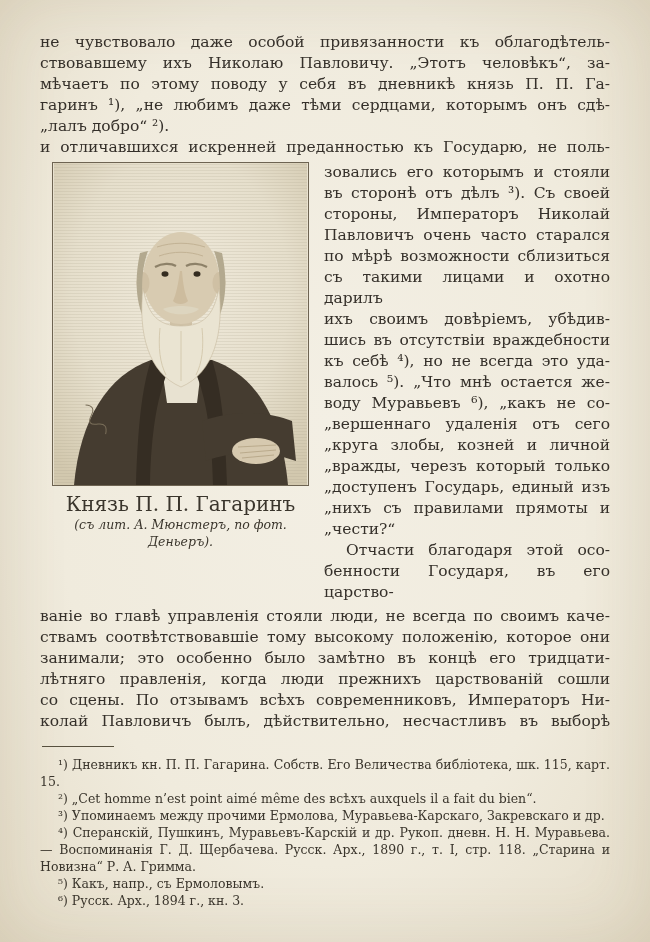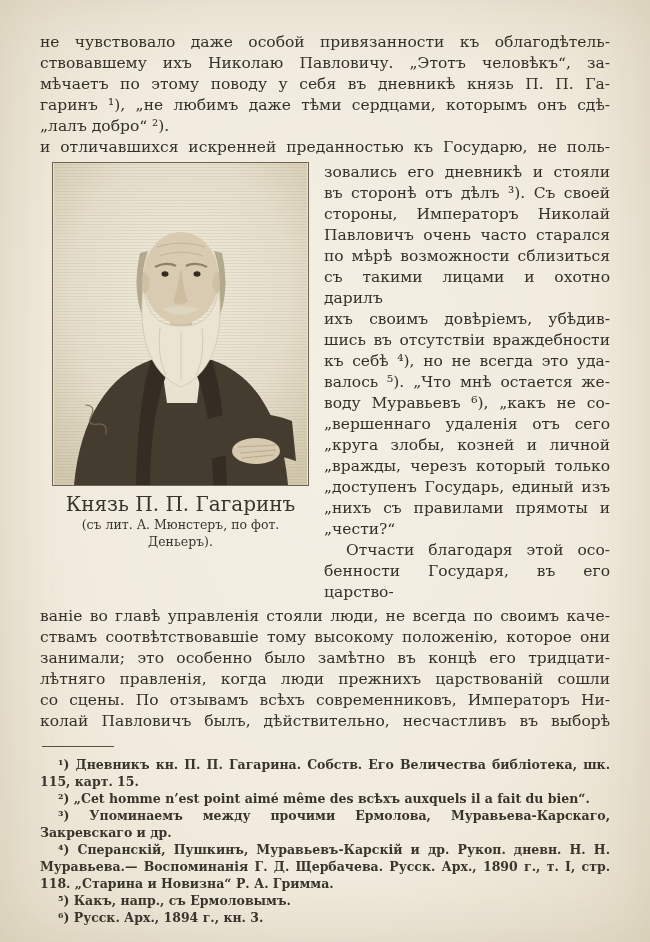--- a/index.html
+++ b/index.html
@@ -27,31 +27,31 @@
 
   figure { margin-left:12px; width:257px; }
   .frame {
     width:257px; height:324px;
     border:1px solid #6e6452;
     background:#e9e2d0;
     overflow:hidden;
   }
   figcaption { text-align:center; margin-top:9px; color:#3a352c; }
   .cap1 { font-size:20px; line-height:19px; }
-  .cap2 { font-size:12.5px; line-height:17px; margin-top:2px; }
+  .cap2 { font-size:12.5px; font-style:italic; line-height:17px; margin-top:2px; }
 
   .bottom-block { margin-top:3px; }
 
   .footnote-sep {
     width:72px; height:0;
     border-top:1px solid #57503e;
     margin:14px 0 9px 2px;
   }
   .footnotes { font-size:12.5px; line-height:17px; color:#3a352c; }
-  .footnotes p { text-align:justify; text-indent:18px;font-weight:bold; }
+  .footnotes p { text-align:justify; text-indent:18px; }
 </style>
 </head>
 <body>
 
 <div class="page">
 
   <div class="para">
       <div class="line">не чувствовало даже особой привязанности къ облагодѣтель-</div>
       <div class="line">ствовавшему ихъ Николаю Павловичу. „Этотъ человѣкъ“, за-</div>
       <div class="line">мѣчаетъ по этому поводу у себя въ дневникѣ князь П. П. Га-</div>
@@ -120,21 +120,21 @@
             </g>
           </svg>
         </div>
         <figcaption>
           <div class="cap1">Князь П. П. Гагаринъ</div>
           <div class="cap2">(съ лит. А. Мюнстеръ, по фот. Деньеръ).</div>
         </figcaption>
       </figure>
     </div>
     <div class="text-col">
-        <div class="line">зовались его дневникѣ и стояли</div>
+        <div class="line">зовались его которымъ и стояли</div>
         <div class="line">въ сторонѣ отъ дѣлъ ³). Съ своей</div>
         <div class="line">стороны, Императоръ Николай</div>
         <div class="line">Павловичъ очень часто старался</div>
         <div class="line">по мѣрѣ возможности сблизиться</div>
         <div class="line">съ такими лицами и охотно дарилъ</div>
         <div class="line">ихъ своимъ довѣріемъ, убѣдив-</div>
         <div class="line">шись въ отсутствіи враждебности</div>
         <div class="line">къ себѣ ⁴), но не всегда это уда-</div>
         <div class="line">валось ⁵). „Что мнѣ остается же-</div>
         <div class="line">воду Муравьевъ ⁶), „какъ не со-</div>

